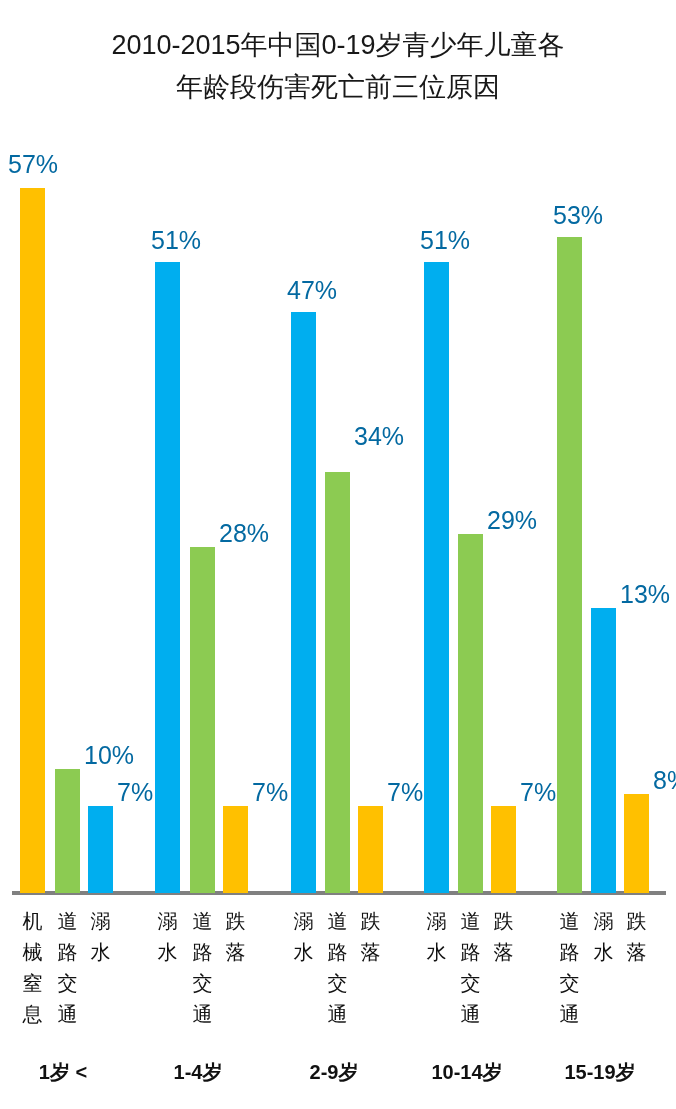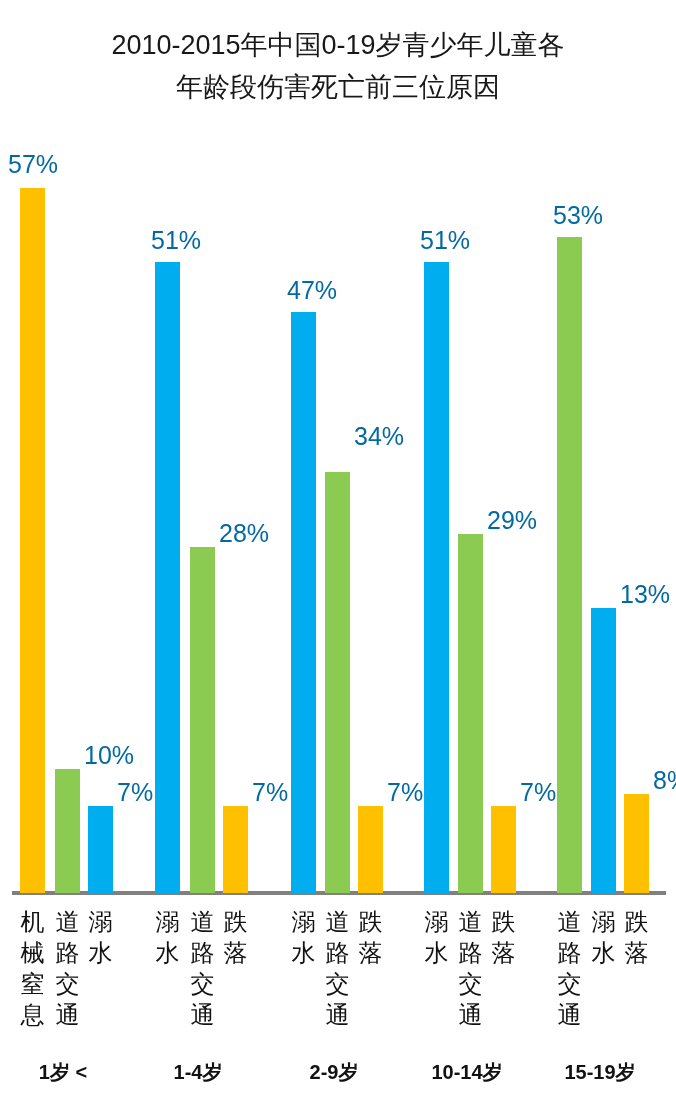--- a/index.html
+++ b/index.html
@@ -62,21 +62,21 @@
     width: 654px;
     height: 4px;
     background: #808080;
   }
 
   
   .cat-label {
     position: absolute;
     top: 906px;
     width: 34px;
-    font-size: 24px;
+    font-size: 20px;
     line-height: 31px;
     text-align: center;
     color: #121212;
     word-break: break-all;
     font-weight: 400;
   }
 
   
   .group-label {
     position: absolute;

